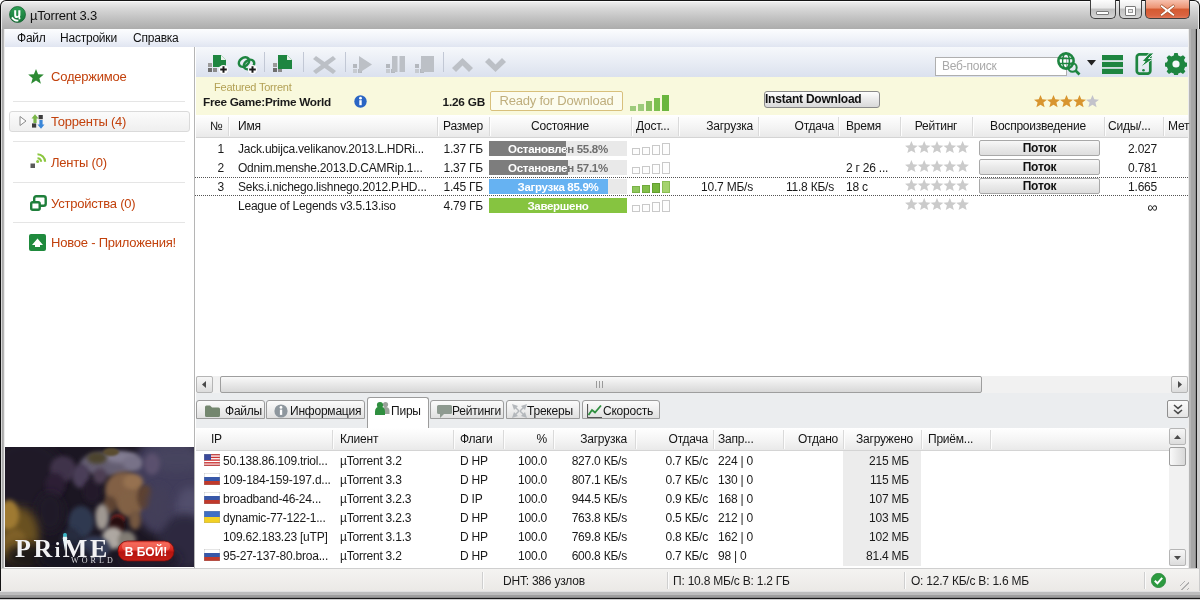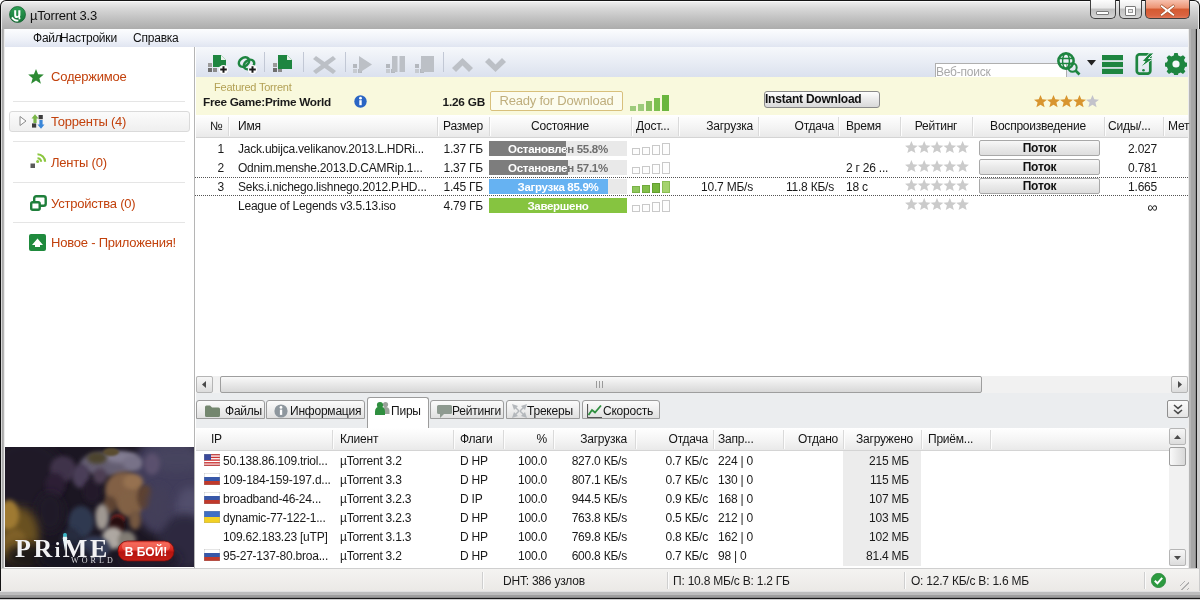--- a/index.html
+++ b/index.html
@@ -20,21 +20,21 @@
 
 #sidebar{position:absolute;left:5px;top:47px;width:190px;height:521px;background:#fff;border-right:1px solid #b5b5b5}
 .sidesep{position:absolute;left:8px;right:9px;height:1px;background:#e5e5e5}
 .sidetext{position:absolute;left:46px;font-size:13px;color:#c2410c;white-space:nowrap}
 #torr-hl{position:absolute;left:4px;right:4px;top:64px;height:21px;border:1px solid #dadada;border-radius:3px;background:linear-gradient(#fbfbfb,#efefef)}
 #ad-band{position:absolute;left:0;top:384px;width:189px;height:16px;background:#424242;color:#bdbdbd;font-weight:bold;font-size:13px;text-align:center;line-height:15px}
 #ad-img{position:absolute;left:0;top:400px;width:189px;height:120px;background:#16121c}
 
 #toolbar{position:absolute;left:196px;top:47px;width:992px;height:30px;background:linear-gradient(#f6f8fb,#e3e8f2 70%,#dbe1ee)}
 .tsep{position:absolute;top:5px;height:20px;width:1px;background:#c2c8d5}
-#searchbox{position:absolute;left:739px;top:16px;width:132px;height:19px;border:1px solid #afafaf;background:#fff;color:#a9a9a9;font-size:12px;line-height:17px;}
+#searchbox{position:absolute;left:739px;top:10px;width:132px;height:19px;border:1px solid #afafaf;background:#fff;color:#a9a9a9;font-size:12px;line-height:17px;padding-left:6px}
 
 #featured{position:absolute;left:196px;top:77px;width:992px;height:38px;background:#f9f9dd}
 #ready-box{position:absolute;left:294px;top:14px;width:133px;height:20px;border:1px solid #d8c07c;border-radius:2px;background:rgba(255,255,252,.55);color:#bfae7d;font-size:13px;text-align:center;line-height:18px}
 #instant-btn{position:absolute;left:568px;top:14px;width:116px;height:17px;border:1px solid #8a8a8a;border-radius:3px;background:linear-gradient(#fefefe,#ececec 45%,#d9d9d9);font-weight:bold;font-size:12px;text-align:left;line-height:15px;color:#111}
 
 #thead{position:absolute;left:196px;top:115px;width:992px;height:23px;background:linear-gradient(#ffffff,#f4f4f4 55%,#e9e9e9);border-bottom:1px solid #d4d4d4}
 .hsep{position:absolute;top:2px;height:19px;width:1px;background:#dadada;box-shadow:1px 0 0 #fdfdfd}
 .hlabel{position:absolute;top:4px;font-size:12px;color:#151515;white-space:nowrap}
 #tbody{position:absolute;left:196px;top:138px;width:992px;height:238px;background:#fff}
 .trow{position:absolute;left:0;width:992px;height:19px}
@@ -93,21 +93,21 @@
 <div class="abs" style="left:1125px;top:6px;width:11px;height:10px;border:1px solid #7a7a7a;background:#fff;border-radius:1px">
     <div class="abs" style="left:2px;top:2px;width:5px;height:4px;border:1px solid #9a9a9a;background:#e8e8e8"></div>
   </div>
 <svg class="abs" style="left:1160px;top:4px" width="15" height="13" viewBox="0 0 15 13">
     <path d="M1.6 0.6 L7.5 4.9 L13.4 0.6 L14.9 2.4 L9.8 6.5 L14.9 10.6 L13.4 12.4 L7.5 8.1 L1.6 12.4 L0.1 10.6 L5.2 6.5 L0.1 2.4 Z" fill="#fff" stroke="#9a4a24" stroke-width="0.8"></path>
   </svg>
 <div id="frame-l"></div>
 <div id="frame-r"></div>
 <div id="frame-b"></div>
 <div id="menubar">
-<div class="menuitem" style="left:28px">Файл</div>
+<div class="menuitem" style="left:12px">Файл</div>
 <div class="menuitem" style="left:55px">Настройки</div>
 <div class="menuitem" style="left:128px">Справка</div>
 </div>
 <div id="sidebar">
 <svg class="abs" style="left:23px;top:22px" width="16" height="15" viewBox="0 0 16 15">
       <path d="M8 0 L10.1 5.2 L15.8 5.6 L11.4 9.2 L12.9 14.7 L8 11.6 L3.1 14.7 L4.6 9.2 L0.2 5.6 L5.9 5.2 Z" fill="#2e8b34"></path>
     </svg>
 <div class="sidetext" style="top:22px">Содержимое</div>
 <div class="sidesep" style="top:54px"></div>
 <div id="torr-hl"></div>

